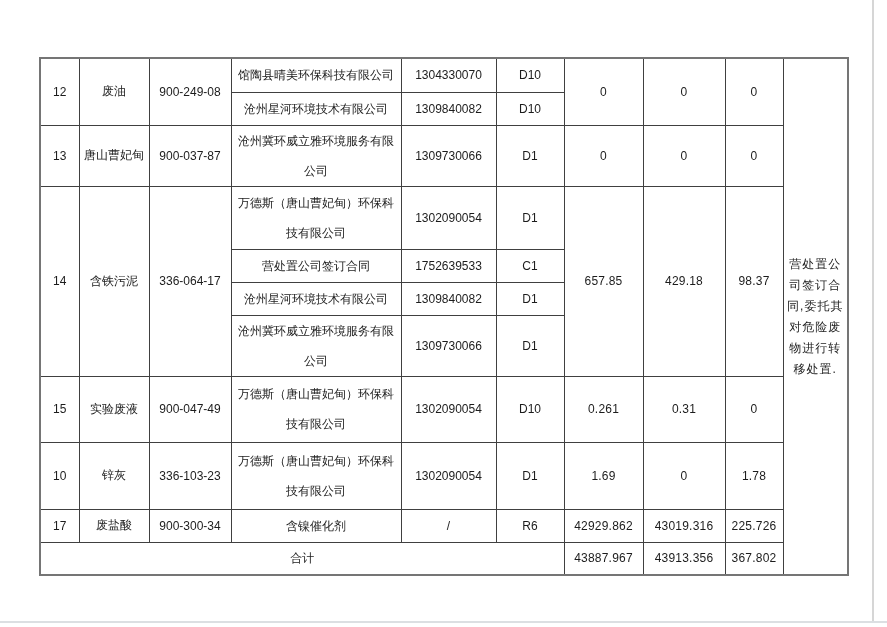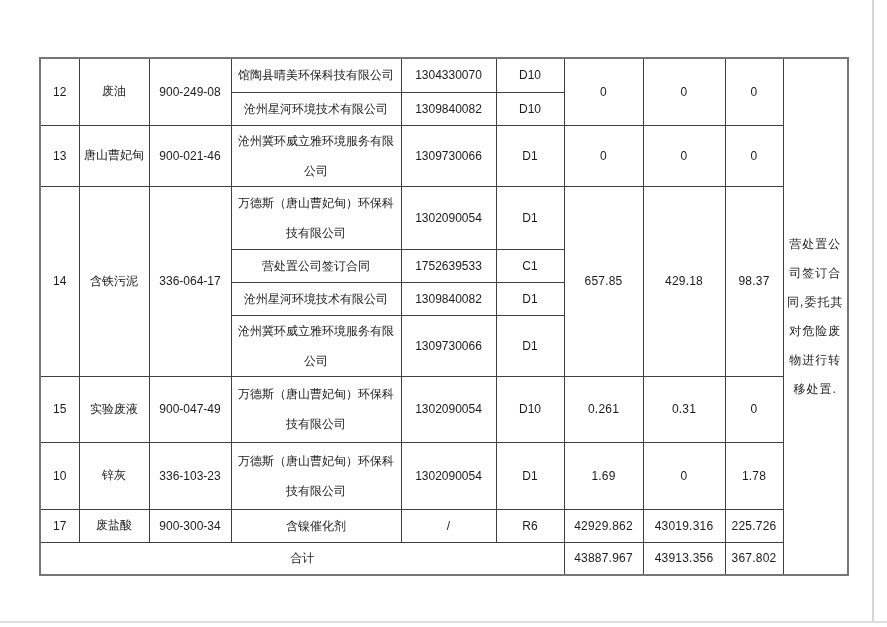--- a/index.html
+++ b/index.html
@@ -50,21 +50,21 @@
       padding: 0 2px;
       overflow: hidden;
       word-break: break-all;
     }
     td.co { line-height: 30px; padding: 0 3px; }
     td.num { letter-spacing: 0.2px; }
     td.notes-cell {
       vertical-align: top;
       text-align: justify;
       padding: 4px 5px;
-      line-height: 29px;
+      line-height: 21px;
       letter-spacing: 1px;
       word-break: break-all;
       margin-left: 40px;
     }
     tr.h34 { height: 34px; }
     tr.h33 { height: 33px; }
     tr.h37 { height: 37px; }
     tr.h63 { height: 63px; }
     tr.h66 { height: 66px; }
     tr.h67 { height: 67px; }
@@ -104,21 +104,21 @@
 
     <tr class="h33">
       <td class="co">沧州星河环境技术有限公司</td>
       <td>1309840082</td>
       <td>D10</td>
     </tr>
 
     <tr class="h37">
       <td>13</td>
       <td>唐山曹妃甸</td>
-      <td>900-021-46</td>
+      <td>900-037-87</td>
       <td class="co">沧州冀环威立雅环境服务有限公司</td>
       <td>1309730066</td>
       <td>D1</td>
       <td class="num">0</td>
       <td class="num">0</td>
       <td class="num">0</td>
     </tr>
 
     <tr class="h63">
       <td rowspan="4">14</td>

